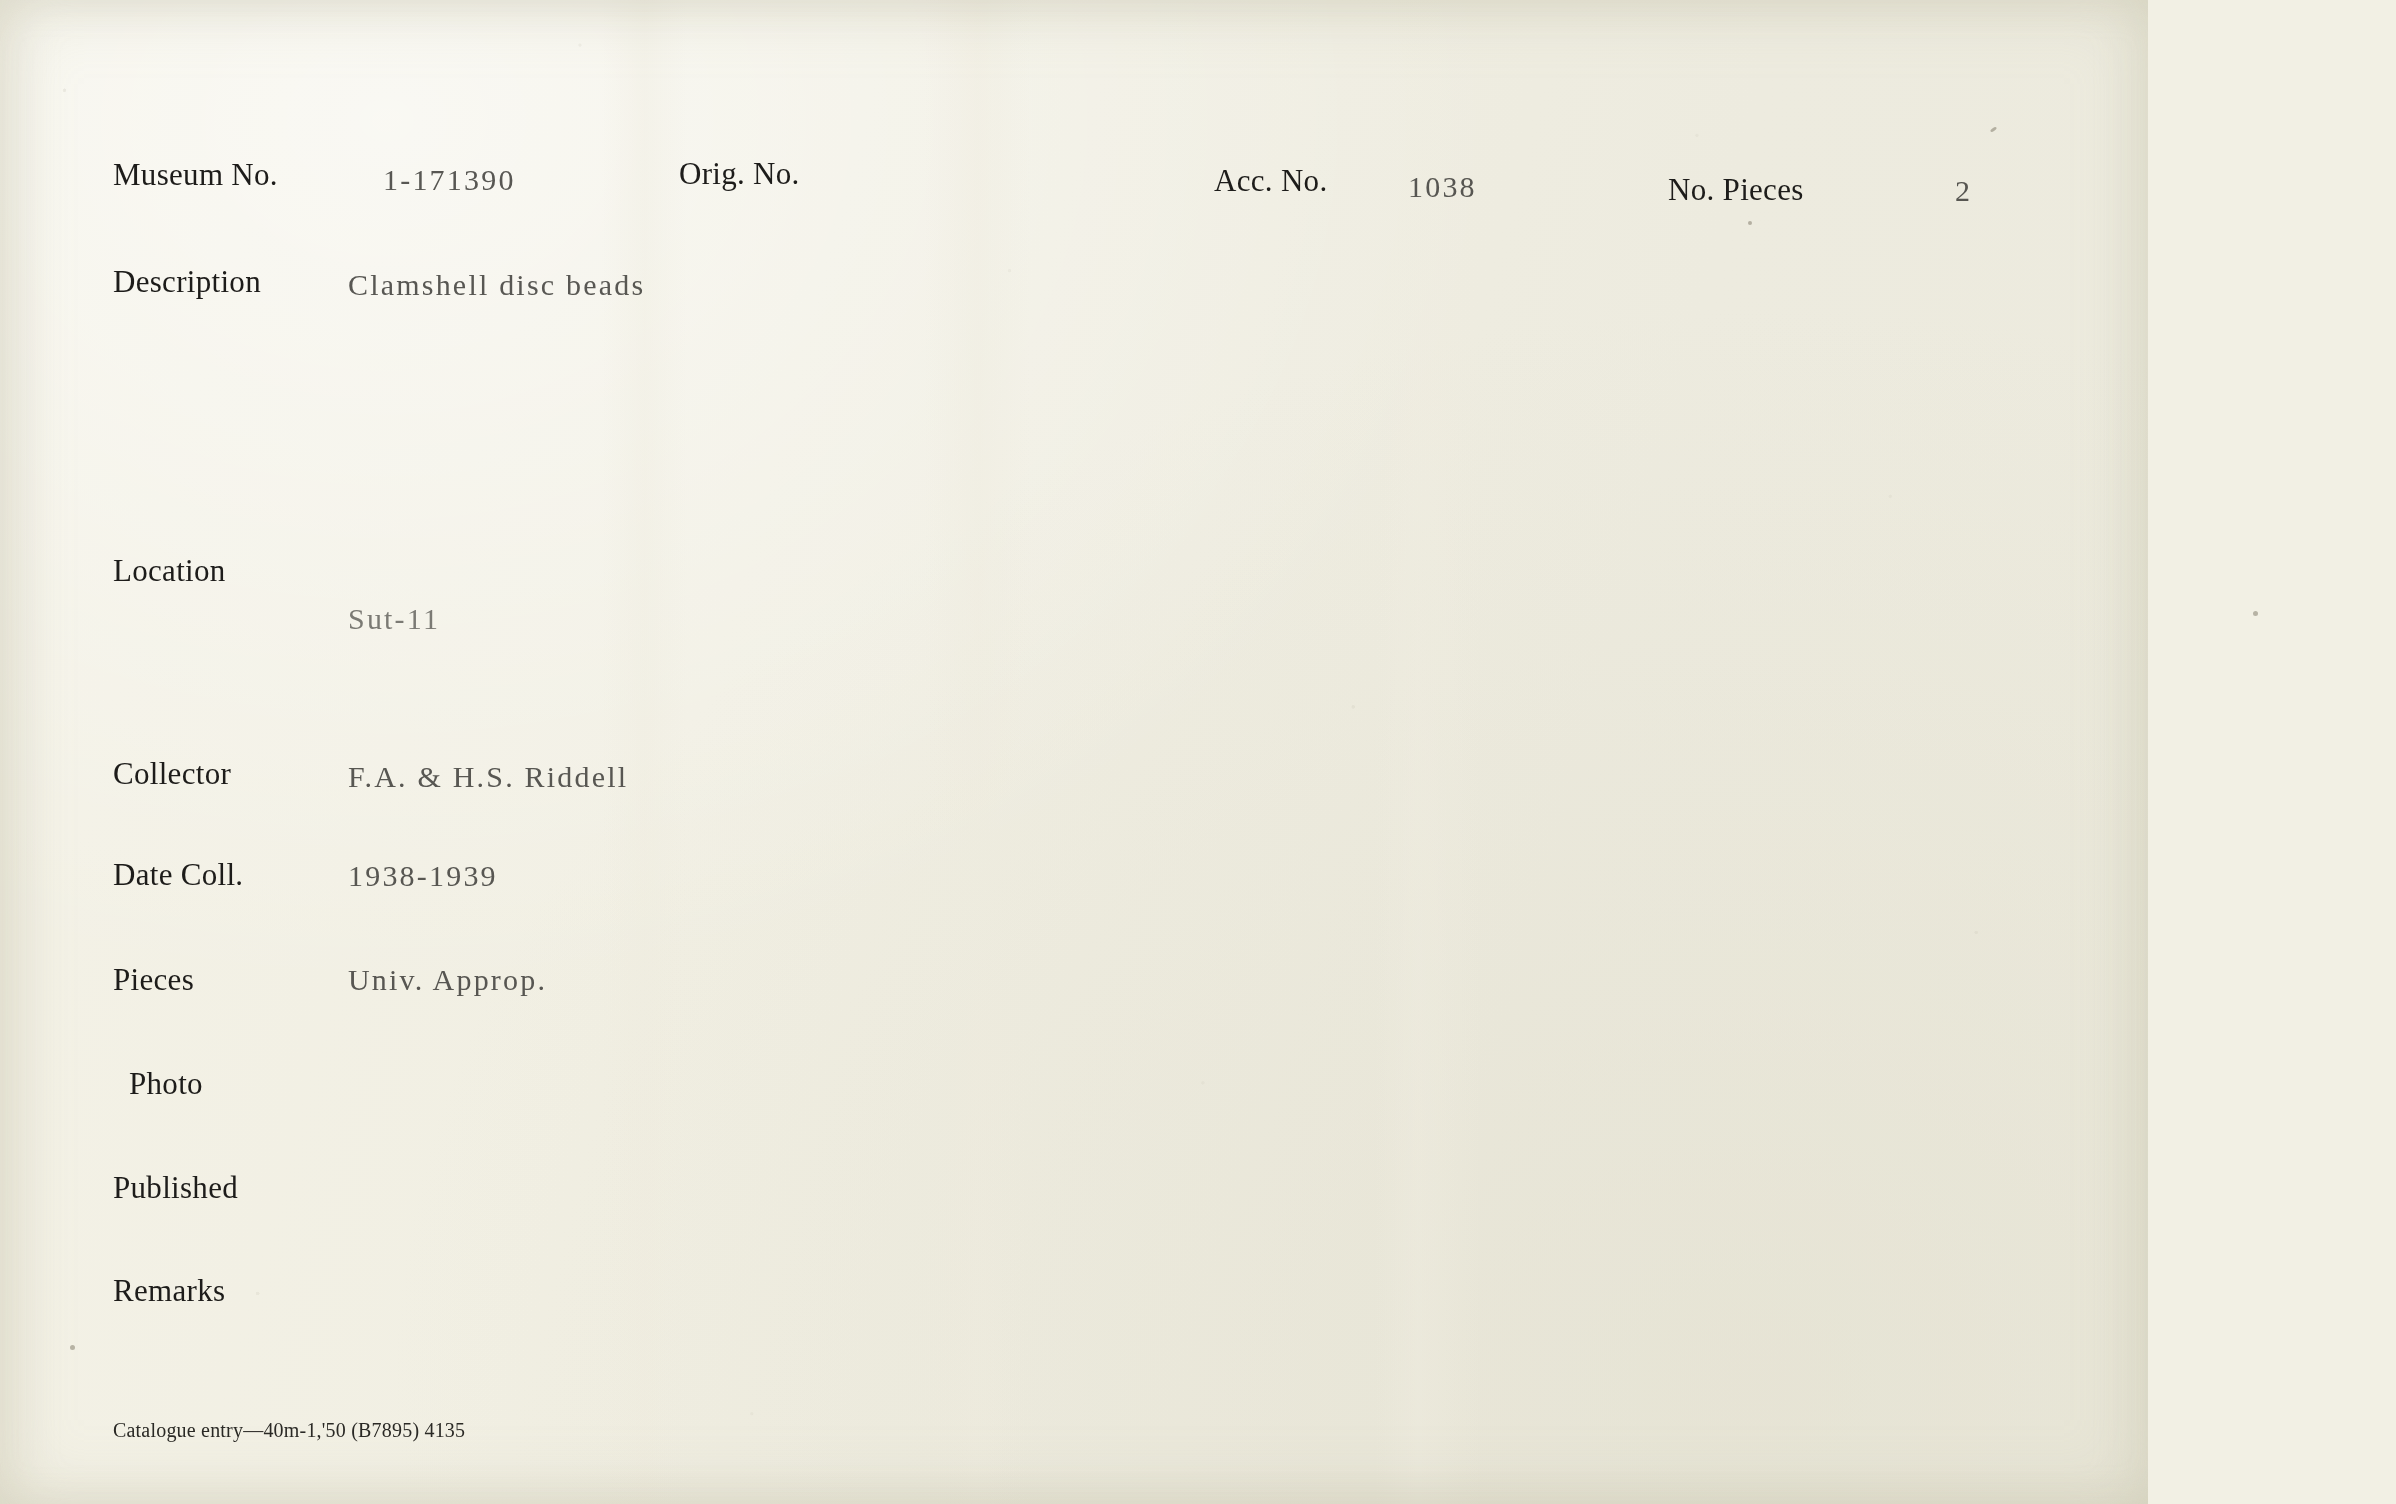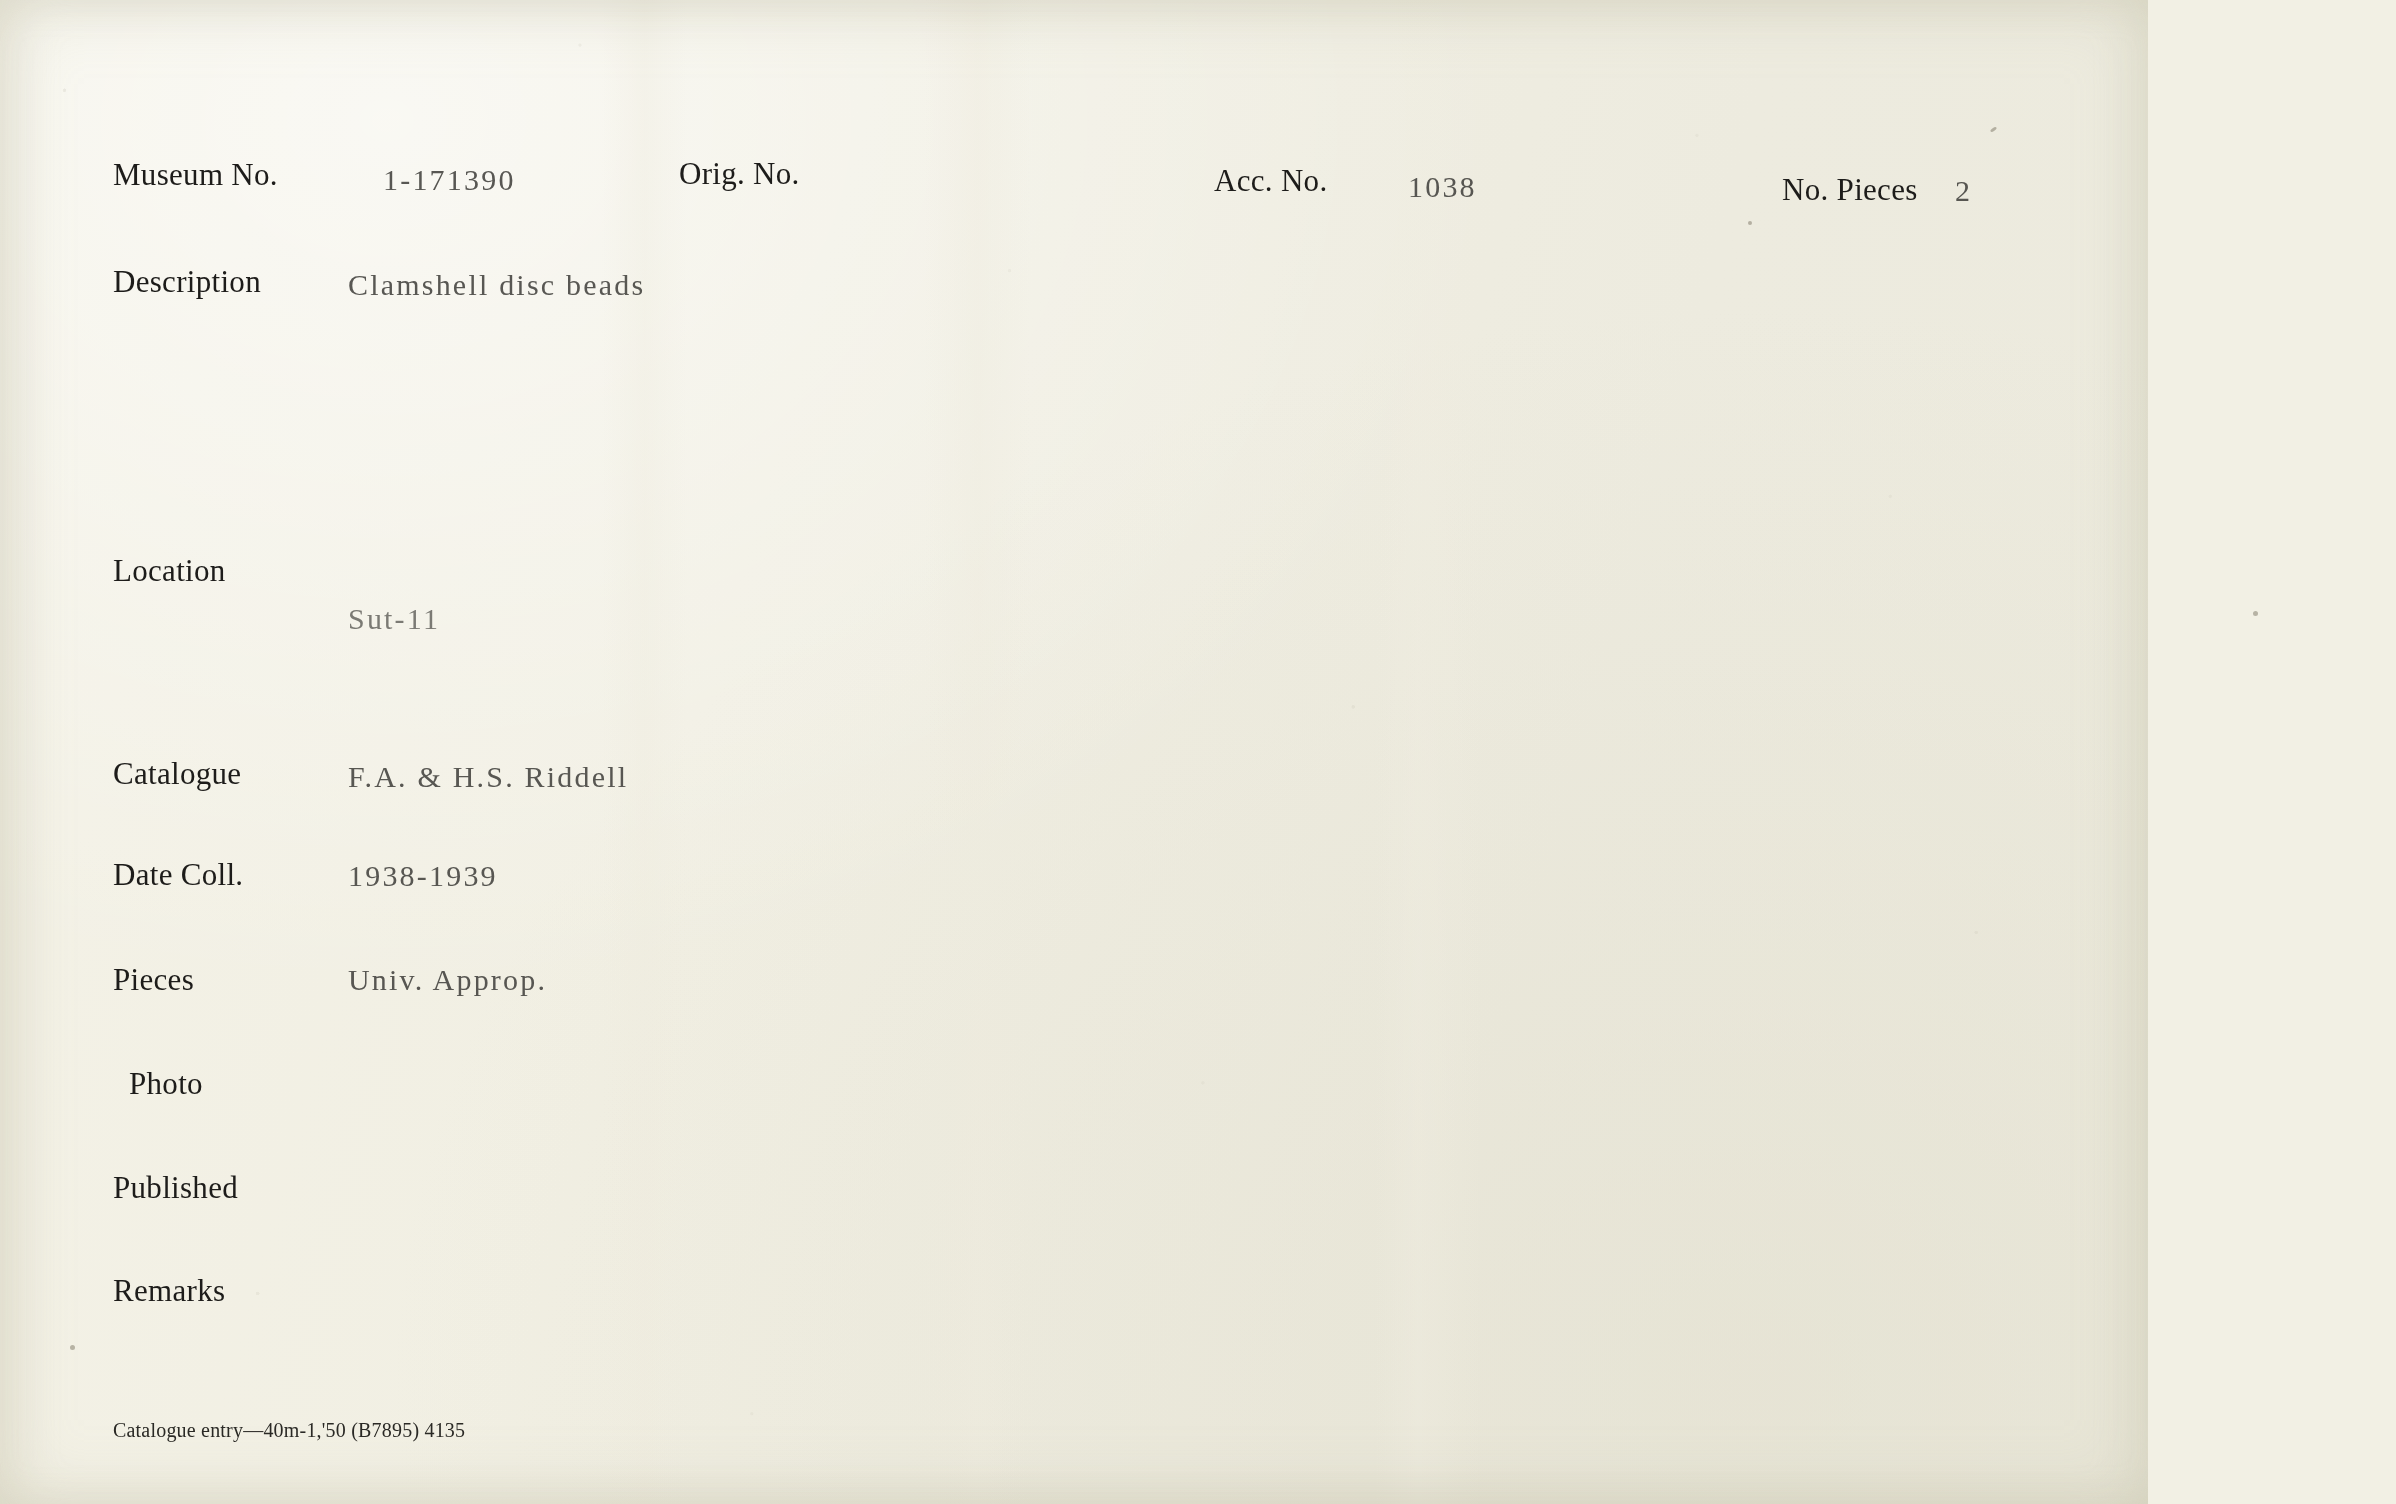--- a/index.html
+++ b/index.html
@@ -121,30 +121,30 @@
 
   <div class="label" style="left:113px; top:157px;">Museum No.</div>
   <div class="typed" style="left:383px; top:163px;">1-171390</div>
 
   <div class="label" style="left:679px; top:156px;">Orig. No.</div>
   <div class="typed" style="left:880px; top:163px;"></div>
 
   <div class="label" style="left:1214px; top:163px;text-align:center;">Acc. No.</div>
   <div class="typed" style="left:1408px; top:170px;">1038</div>
 
-  <div class="label" style="left:1782px; top:172px;text-align:center;">No. Pieces</div>
+  <div class="label" style="left:1668px; top:172px;text-align:center;">No. Pieces</div>
   <div class="typed" style="left:1955px; top:174px;">2</div>
 
   <div class="label" style="left:113px; top:264px;">Description</div>
   <div class="typed" style="left:348px; top:268px;">Clamshell disc beads</div>
 
   <div class="label" style="left:113px; top:553px;">Location</div>
   <div class="typed light" style="left:348px; top:559px;margin-top:43px;">Sut-11</div>
 
-  <div class="label" style="left:113px; top:756px;">Catalogue</div>
+  <div class="label" style="left:113px; top:756px;">Collector</div>
   <div class="typed" style="left:348px; top:760px;">F.A. &amp; H.S. Riddell</div>
 
   <div class="label" style="left:113px; top:857px;">Date Coll.</div>
   <div class="typed" style="left:348px; top:859px;">1938-1939</div>
 
   <div class="label" style="left:113px; top:962px;">Pieces</div>
   <div class="typed" style="left:348px; top:963px;">Univ. Approp.</div>
 
   <div class="label" style="left:113px; top:1066px;margin-left:16px;">Photo</div>
   <div class="typed" style="left:348px; top:1068px;"></div>

